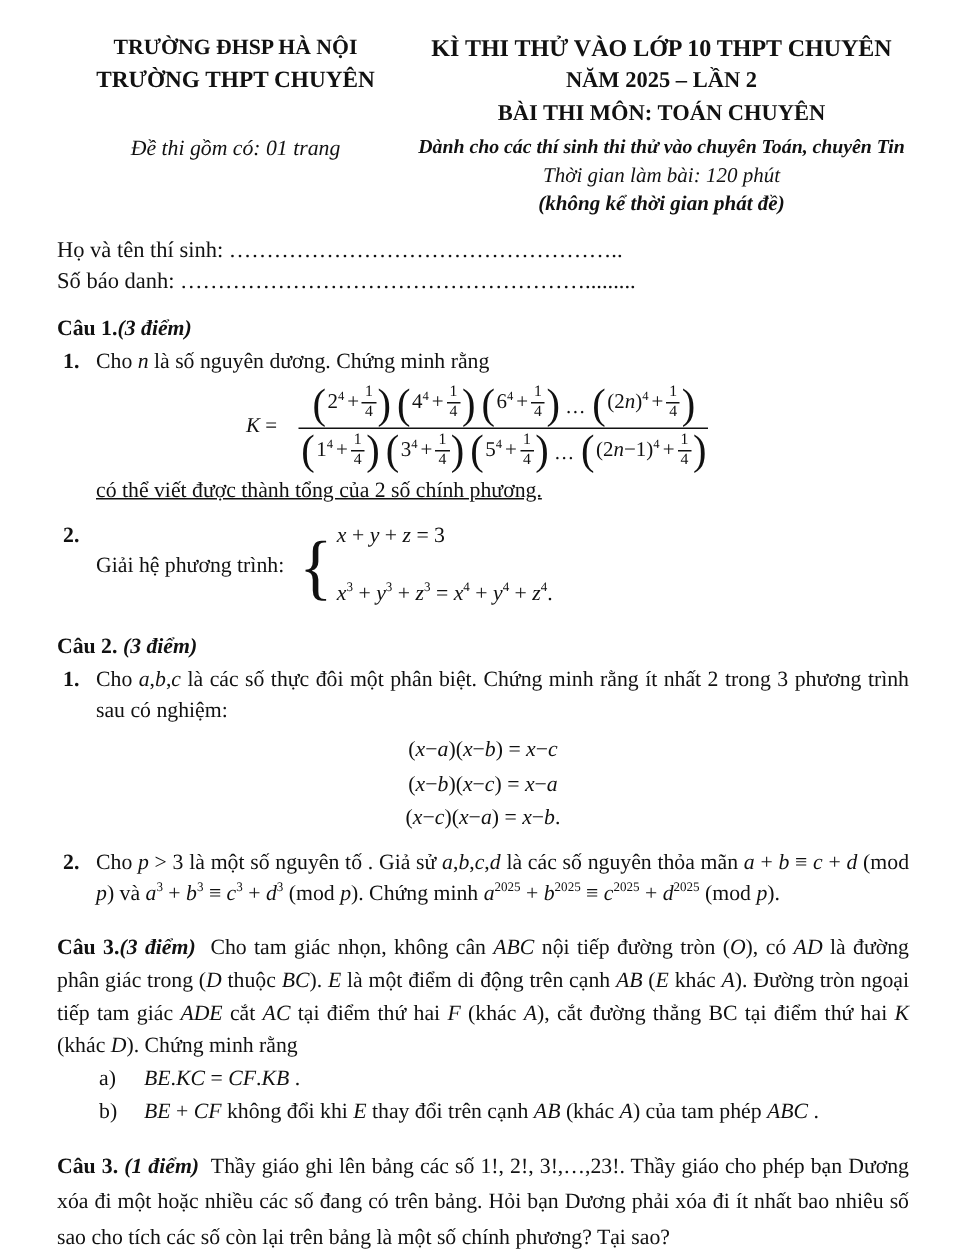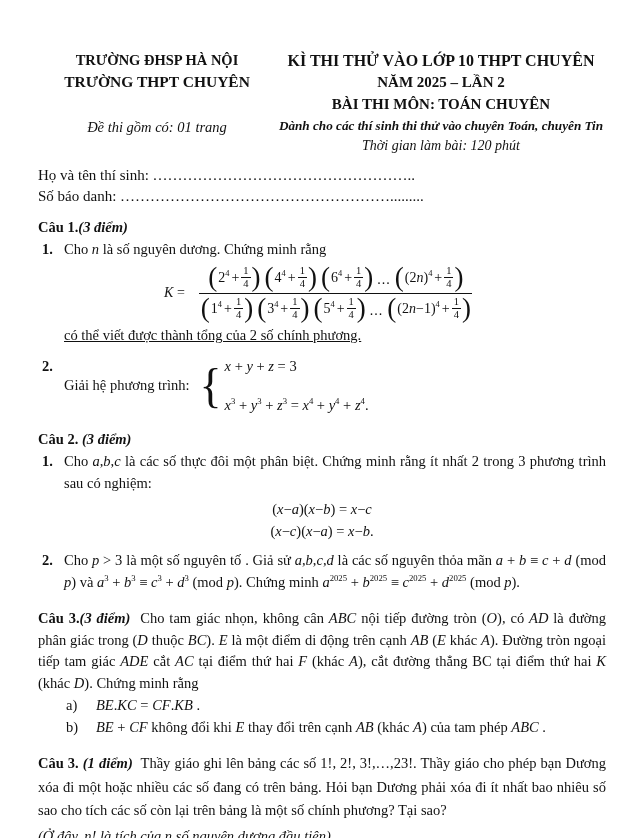--- a/index.html
+++ b/index.html
@@ -3,21 +3,21 @@
 <meta charset="utf-8">
 <style>
   html,body { margin:0; padding:0; background:#e8e8e8; }
   .page {
     width:642px; height:838px; margin:0 auto; background:#ffffff;
     font-family:"Liberation Serif","DejaVu Serif",serif; color:#111;
     box-sizing:border-box; padding:22px 36px 0 38px; overflow:hidden;
     position:relative;
   }
   
-  .hdr { display:flex;margin-top:28px; }
+  .hdr { display:flex; }
   .hdr-left { width:238px; text-align:center; }
   .hdr-right { flex:1; text-align:center; }
   .school1 { font-weight:bold; font-size:14.5px; line-height:1.45; }
   .school2 { font-weight:bold; font-size:15.5px; line-height:1.45; }
   .exam-pages { font-style:italic; font-size:14.5px; margin-top:26px; }
   .title1 { font-weight:bold; font-size:16px; line-height:1.4; }
   .title2 { font-weight:bold; font-size:15px; line-height:1.45; }
   .title3 { font-weight:bold; font-size:15px; line-height:1.45; }
   .audience { font-weight:bold; font-style:italic; font-size:13.2px; line-height:1.5; }
   .duration { font-style:italic; font-size:14px; line-height:1.4; }
@@ -70,20 +70,21 @@
       <div class="school1">TRƯỜNG ĐHSP HÀ NỘI</div>
       <div class="school2">TRƯỜNG THPT CHUYÊN</div>
       <div class="exam-pages">Đề thi gồm có: 01 trang</div>
     </div>
     <div class="hdr-right">
       <div class="title1">KÌ THI THỬ VÀO LỚP 10 THPT CHUYÊN</div>
       <div class="title2">NĂM 2025 – LẦN 2</div>
       <div class="title3">BÀI THI MÔN: TOÁN CHUYÊN</div>
       <div class="audience">Dành cho các thí sinh thi thử vào chuyên Toán, chuyên Tin</div>
       <div class="duration">Thời gian làm bài: 120 phút</div>
+      <div class="duration-note">(không kể thời gian phát đề)</div>
     </div>
   </div>
 
   <div class="student">
     <div>Họ và tên thí sinh: ……………………………………………..</div>
     <div>Số báo danh: ……………………………………………….........</div>
   </div>
 
   <div class="sec">
     <div><span class="sec-label">Câu 1.</span><span class="pts">(3 điểm)</span></div>
@@ -205,20 +206,21 @@
   <div class="sec" style="margin-top:13px;">
     <div><span class="sec-label">Câu 2.</span><span class="pts"> (3 điểm)</span></div>
 
     <div class="item">
       <span class="no">1.</span>
       <div class="body"><span>Cho </span><i>a</i><span>,</span><i>b</i><span>,</span><i>c</i><span> là các số thực đôi một phân biệt. Chứng minh rằng ít nhất 2 trong 3 phương trình sau có nghiệm:</span></div>
     </div>
 
     <div class="eq-block">
       <div><span>(</span><i>x</i><span>−</span><i>a</i><span>)(</span><i>x</i><span>−</span><i>b</i><span>) = </span><i>x</i><span>−</span><i>c</i></div>
+      <div><span>(</span><i>x</i><span>−</span><i>b</i><span>)(</span><i>x</i><span>−</span><i>c</i><span>) = </span><i>x</i><span>−</span><i>a</i></div>
       <div><span>(</span><i>x</i><span>−</span><i>c</i><span>)(</span><i>x</i><span>−</span><i>a</i><span>) = </span><i>x</i><span>−</span><i>b</i><span>.</span></div>
     </div>
 
     <div class="item" style="margin-top:8px;">
       <span class="no">2.</span>
       <div class="body"><span>Cho </span><i>p</i><span> &gt; 3 là một số nguyên tố . Giả sử </span><i>a</i><span>,</span><i>b</i><span>,</span><i>c</i><span>,</span><i>d</i><span> là các số nguyên thỏa mãn </span><i>a</i><span> + </span><i>b</i><span> ≡ </span><i>c</i><span> + </span><i>d</i><span> (mod </span><i>p</i><span>) và </span><i>a</i><sup>3</sup><span> + </span><i>b</i><sup>3</sup><span> ≡ </span><i>c</i><sup>3</sup><span> + </span><i>d</i><sup>3</sup><span> (mod </span><i>p</i><span>). Chứng minh </span><i>a</i><sup>2025</sup><span> + </span><i>b</i><sup>2025</sup><span> ≡ </span><i>c</i><sup>2025</sup><span> + </span><i>d</i><sup>2025</sup><span> (mod </span><i>p</i><span>).</span></div>
     </div>
   </div>
 
   <div class="sec" style="margin-top:14px;">

